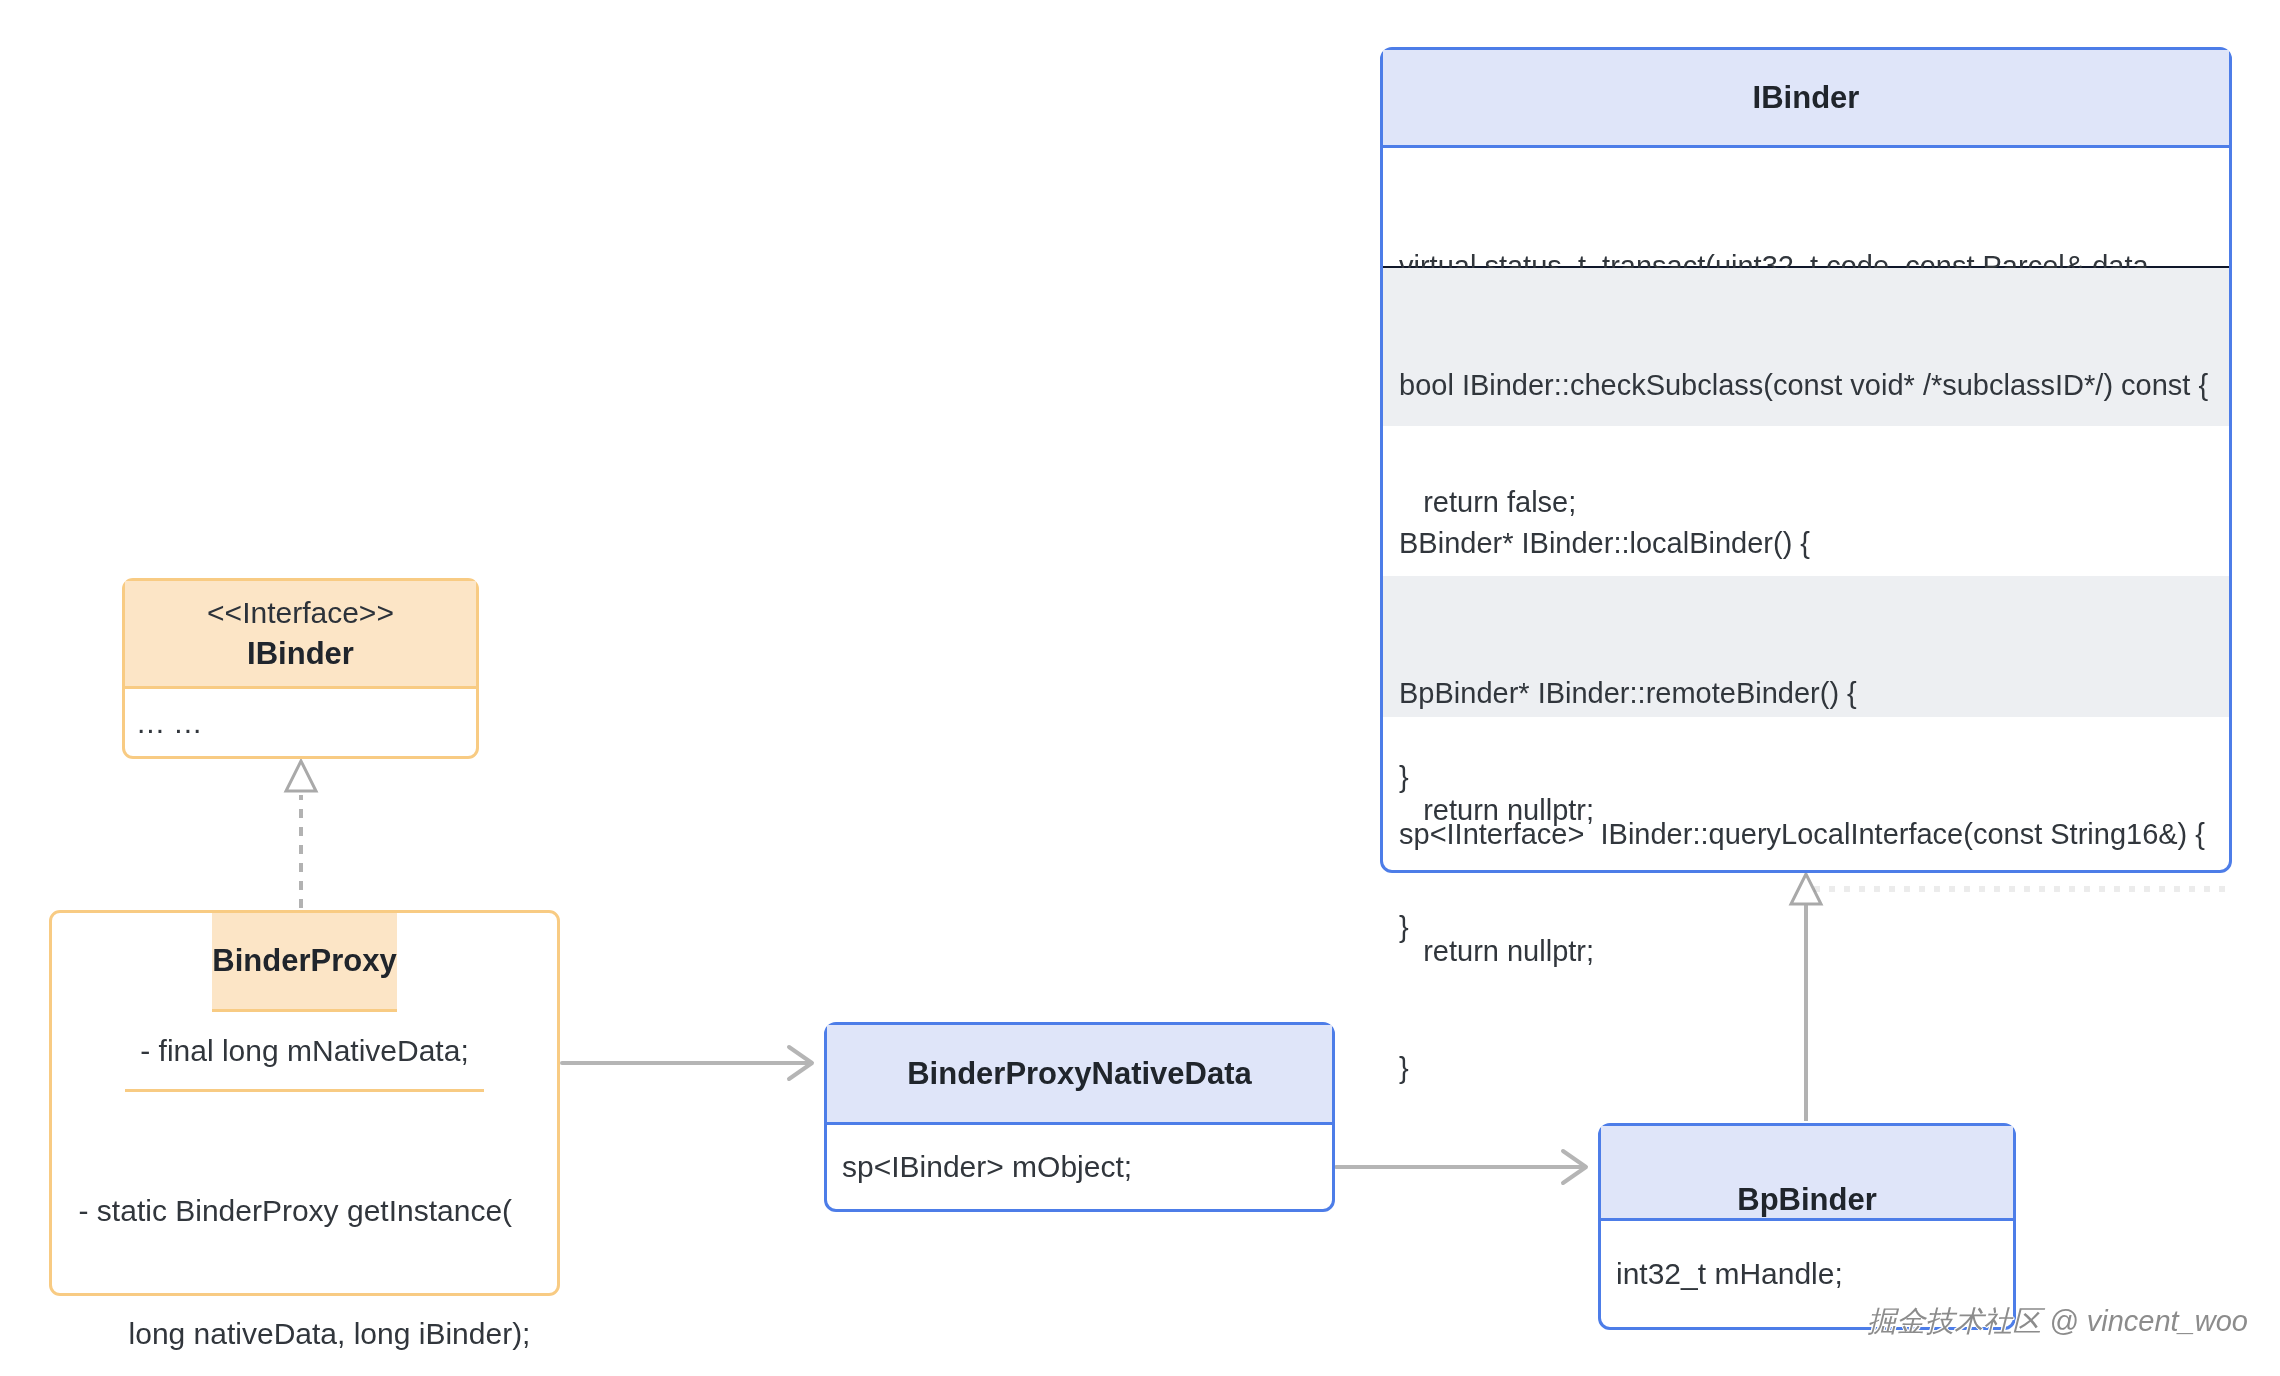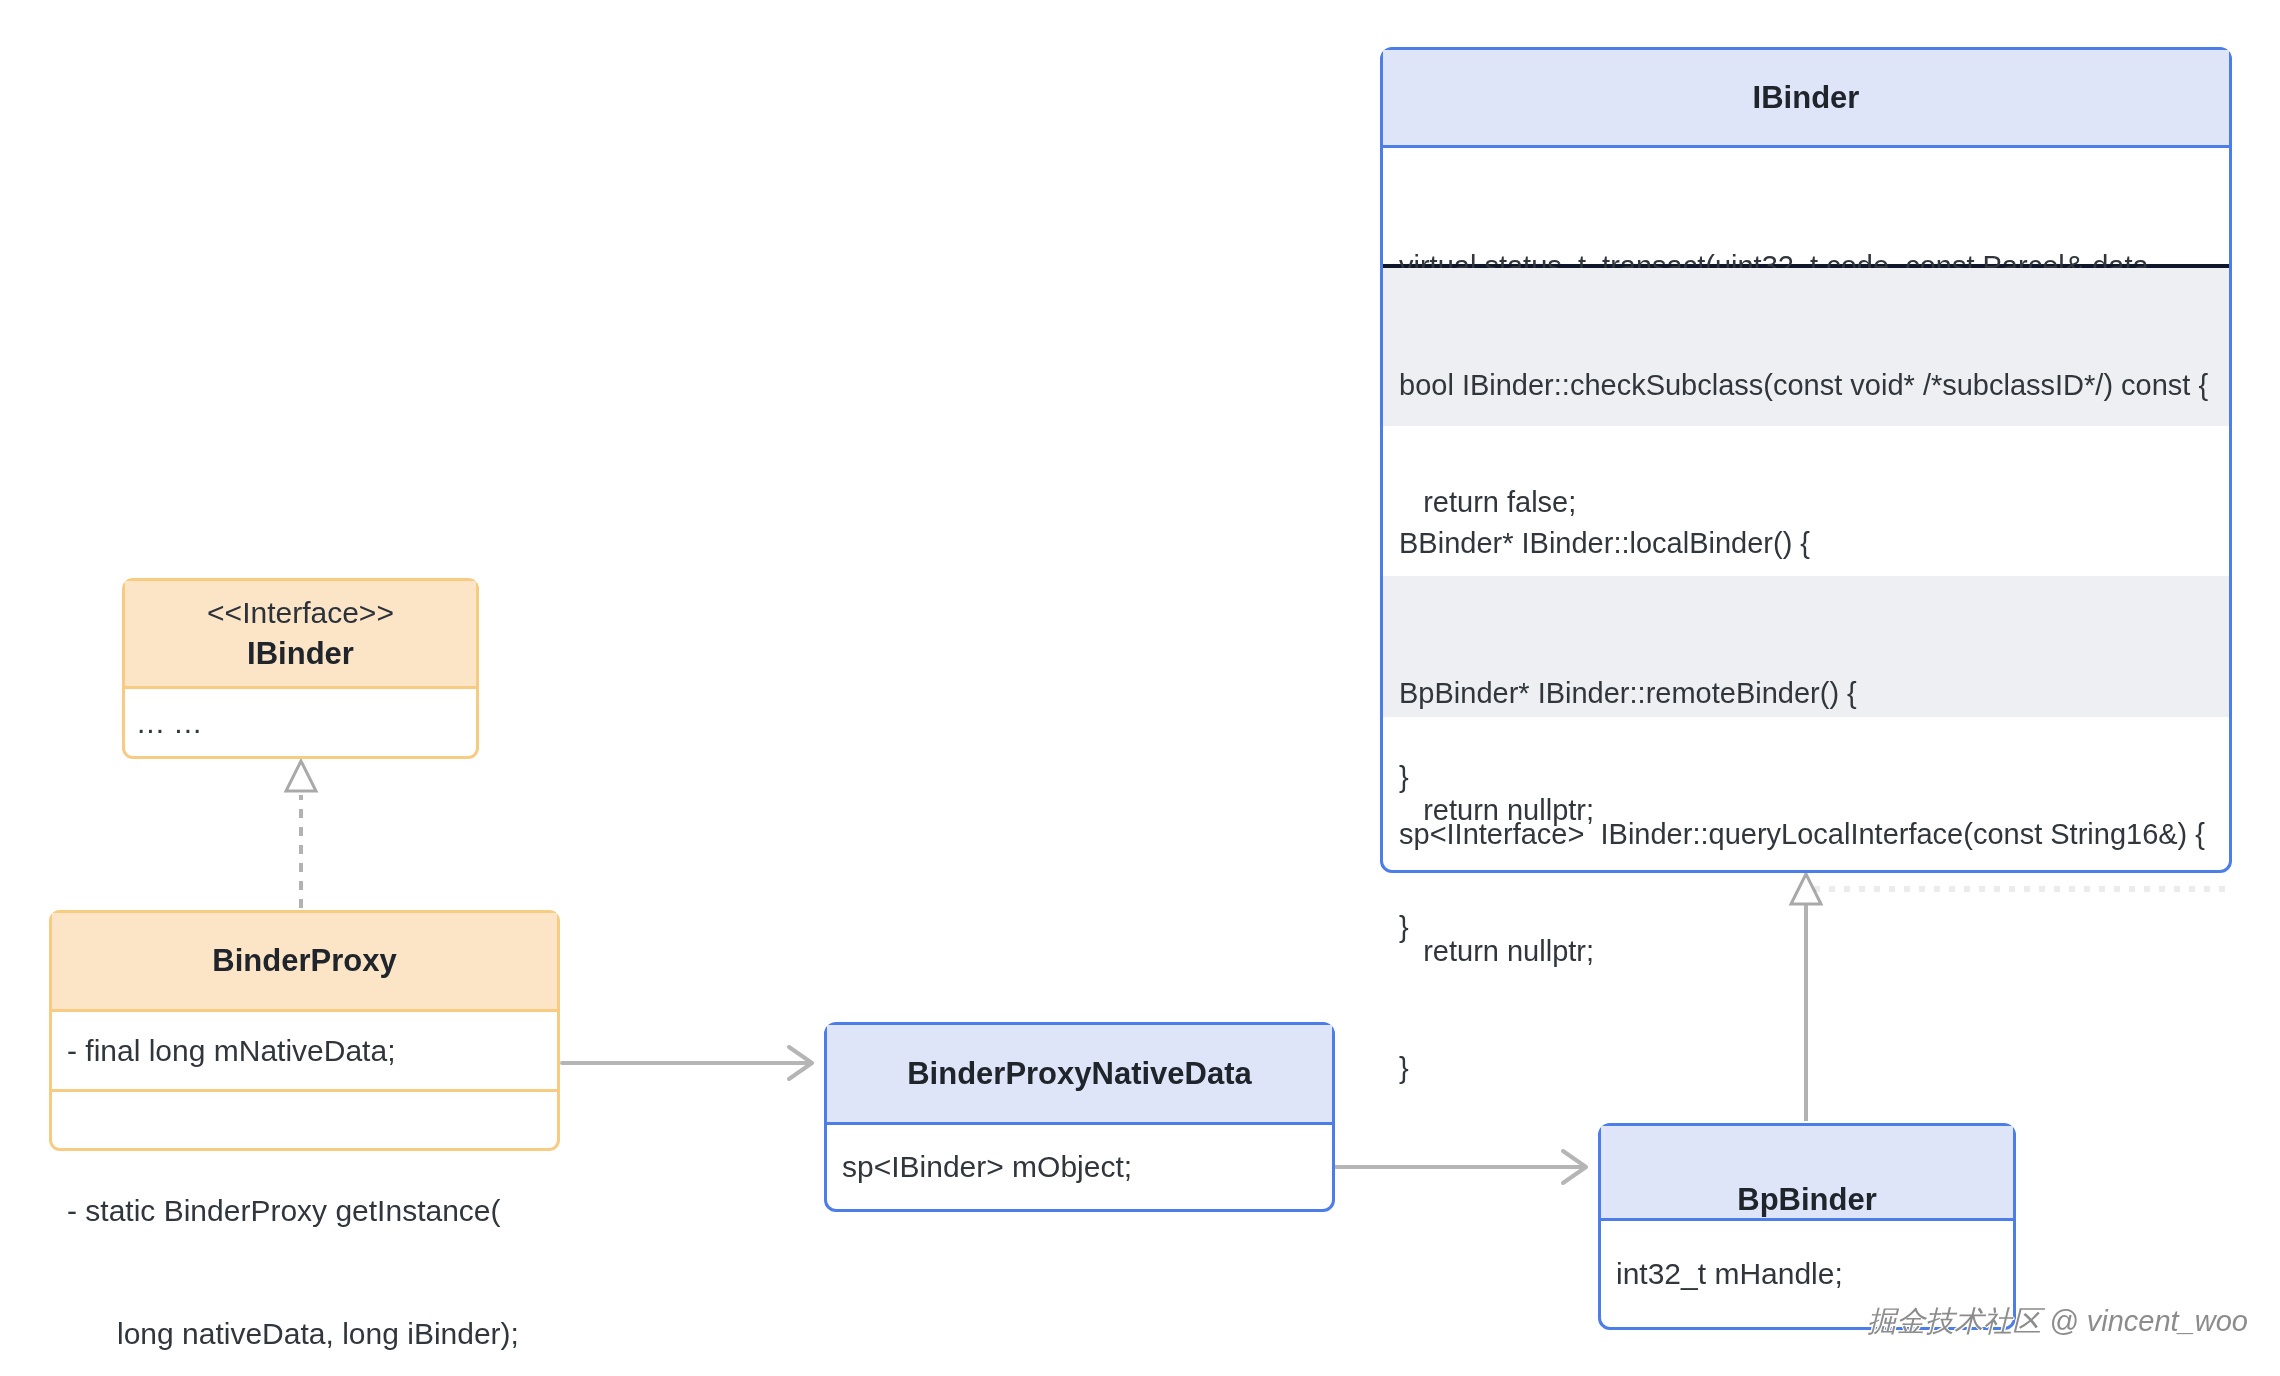--- a/index.html
+++ b/index.html
@@ -24,34 +24,34 @@
   .orange-hdr { background:#fce5c6; border-bottom:3px solid #f8cb83; font-size:31px; }
 
   .stereotype { font-weight:normal; color:#2c323a; font-size:30px; line-height:40px; }
   .iface-title { font-size:31px; line-height:42px; }
 
   
   #ibinder-box { left:1380px; top:47px; width:852px; height:826px; }
   #ibinder-box .hdr { height:98px; }
   .sec { font-size:29px; line-height:39px; padding:20px 16px; white-space:pre-wrap; color:#31363c; flex:none; }
   .sec .code { min-height:39px; }
-  .sec-transact   { height:120px; border-bottom:4px solid #0f172a; padding-top:21px; }
+  .sec-transact   { height:120px; border-bottom:2px solid #0f172a; padding-top:21px; }
   .sec-transact .al-r { text-align:right; padding-right:14px; }
   .sec-checksub   { height:158px; background:#edeff2; }
   .sec-localbind  { height:150px;border-radius:19px; }
   .sec-remotebind { height:141px; background:#edeff2; }
   .sec-querylocal { flex:1; }
 
   
   #iface-box { left:122px; top:578px; width:357px; height:181px; }
   #iface-box .hdr { height:108px; }
   #iface-box .body { flex:1; display:flex; align-items:center; padding:0 12px; font-size:30px; letter-spacing:1px; }
 
   
-  #bproxy-box { left:49px; top:910px; width:511px; height:241px; }
+  #bproxy-box { left:49px; top:910px; width:511px; height:386px;align-items:center; }
   #bproxy-box .hdr { height:99px; }
   .bp-row1 {
     height:80px; border-bottom:3px solid #f8cb83; display:flex; align-items:center;
     padding:0 15px; font-size:30px; white-space:pre-wrap; flex:none;
   }
   .bp-row2 { flex:1; padding:16px 15px; font-size:30px; line-height:41px; white-space:pre-wrap; }
 
   
   #bpnd-box { left:824px; top:1022px; width:511px; height:190px; }
   #bpnd-box .hdr { height:100px; }

